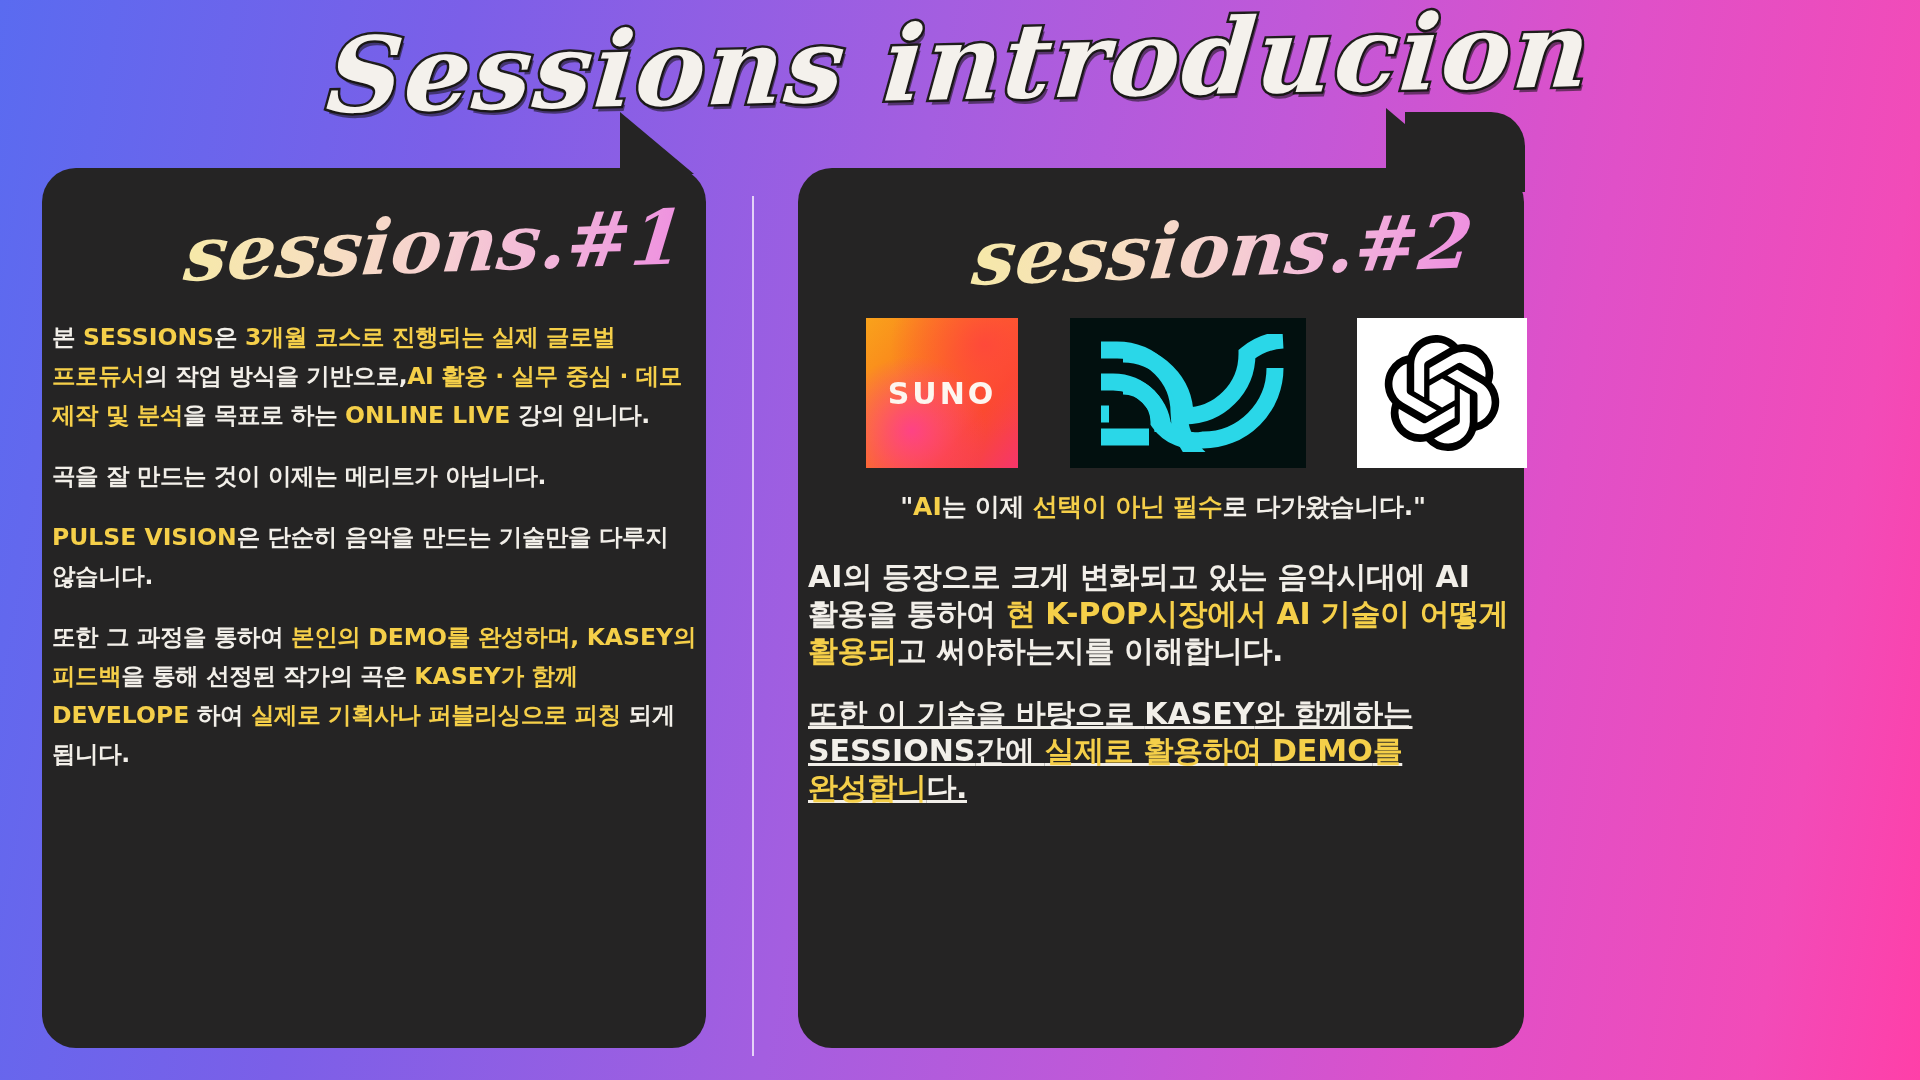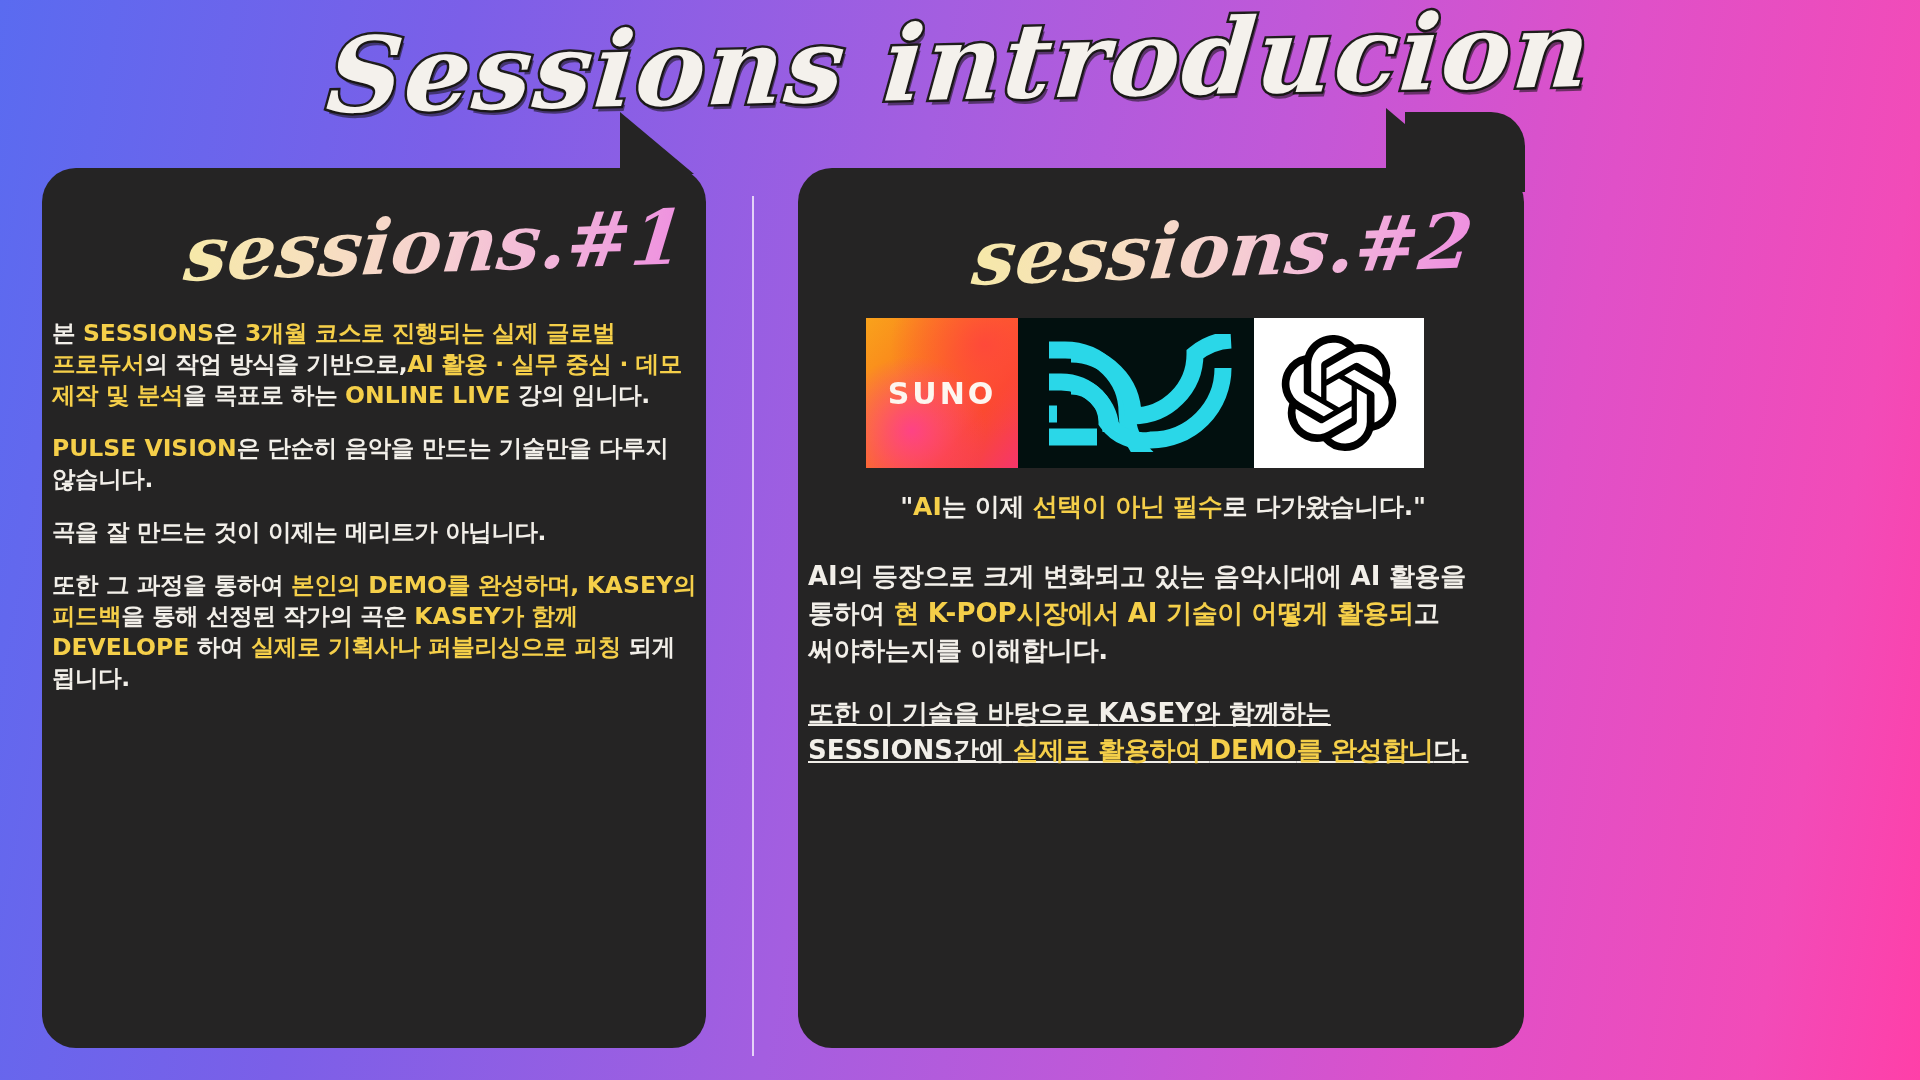--- a/index.html
+++ b/index.html
@@ -85,44 +85,44 @@
   
   .body-text{
     position:absolute;
     color:#f2efe9;
     font-weight:700;
     letter-spacing:-0.4px;
     word-break:keep-all;
   }
   #body-left{
     left:52px; top:318px; width:652px;
-    font-size:23.5px; line-height:31px;
+    font-size:23.5px; line-height:39px;
   }
   #body-right{
     left:808px; top:558px; width:710px;
-    font-size:26px; line-height:37px;
+    font-size:30px; line-height:37px;
   }
   #body-left p{ margin-bottom:22px; }
   #body-left p:last-child{ margin-bottom:0; }
   #body-right p{ margin-bottom:26px; }
   #body-right p:last-child{ margin-bottom:0;text-decoration:underline; }
   .hl{ color:#f5cf49; }
   .en{ font-weight:800; letter-spacing:0px; }
 
   #quote-line{
     position:absolute; left:808px; top:490px; width:710px;
     text-align:center;
     font-size:25px; font-weight:800; color:#f2efe9;
     letter-spacing:-0.3px;
   }
 
   
   #logos{
     position:absolute; left:866px; top:318px; width:661px; height:150px;
-    display:flex; justify-content:flex-start; align-items:center;
+    display:flex; justify-content:space-between; align-items:center;
   }
   .logo{ height:150px; position:relative; overflow:hidden; }
   #logo-suno{
     width:152px;
     background:
       radial-gradient(circle at 30% 75%, rgba(255,60,150,.85) 0%, rgba(255,60,150,0) 48%),
       radial-gradient(circle at 78% 18%, rgba(255,70,60,.9) 0%, rgba(255,70,60,0) 55%),
       linear-gradient(130deg,#f9a21b 0%,#fb7c1d 38%,#fa4b2c 70%,#f6356b 100%);
     display:flex; align-items:center; justify-content:center;
   }
@@ -147,22 +147,22 @@
 </div>
 
 <div id="divider"></div>
 
 <div class="card" id="card-left">
   <div class="tail"></div>
 </div>
 <div class="session-head" id="head-1">sessions.#1</div>
 <div class="body-text" id="body-left">
     <p>본 <span class="hl en">SESSIONS</span>은 <span class="hl">3개월 코스로 진행되는 실제 글로벌 프로듀서</span>의 작업 방식을 기반으로,<span class="hl">AI 활용 · 실무 중심 · 데모 제작 및 분석</span>을 목표로 하는 <span class="hl en">ONLINE LIVE</span> 강의 임니다.</p>
+    <p>곡을 잘 만드는 것이 이제는 메리트가 아닙니다.</p>
     <p><span class="hl en">PULSE VISION</span>은 단순히 음악을 만드는 기술만을 다루지 않습니다.</p>
-    <p>곡을 잘 만드는 것이 이제는 메리트가 아닙니다.</p>
     <p>또한 그 과정을 통하여 <span class="hl">본인의 </span><span class="hl en">DEMO</span><span class="hl">를 완성하며, </span><span class="hl en">KASEY</span><span class="hl">의 피드백</span>을 통해 선정된 작가의 곡은 <span class="hl en">KASEY</span><span class="hl">가 함께 </span><span class="hl en">DEVELOPE</span> 하여 <span class="hl">실제로 기획사나 퍼블리싱으로 피칭</span> 되게 됩니다.</p>
   </div>
 
 <div class="card" id="card-right">
   <div class="tail"></div>
 </div>
 <div class="session-head" id="head-2">sessions.#2</div>
 
 <div id="logos">
   <div class="logo" id="logo-suno">

